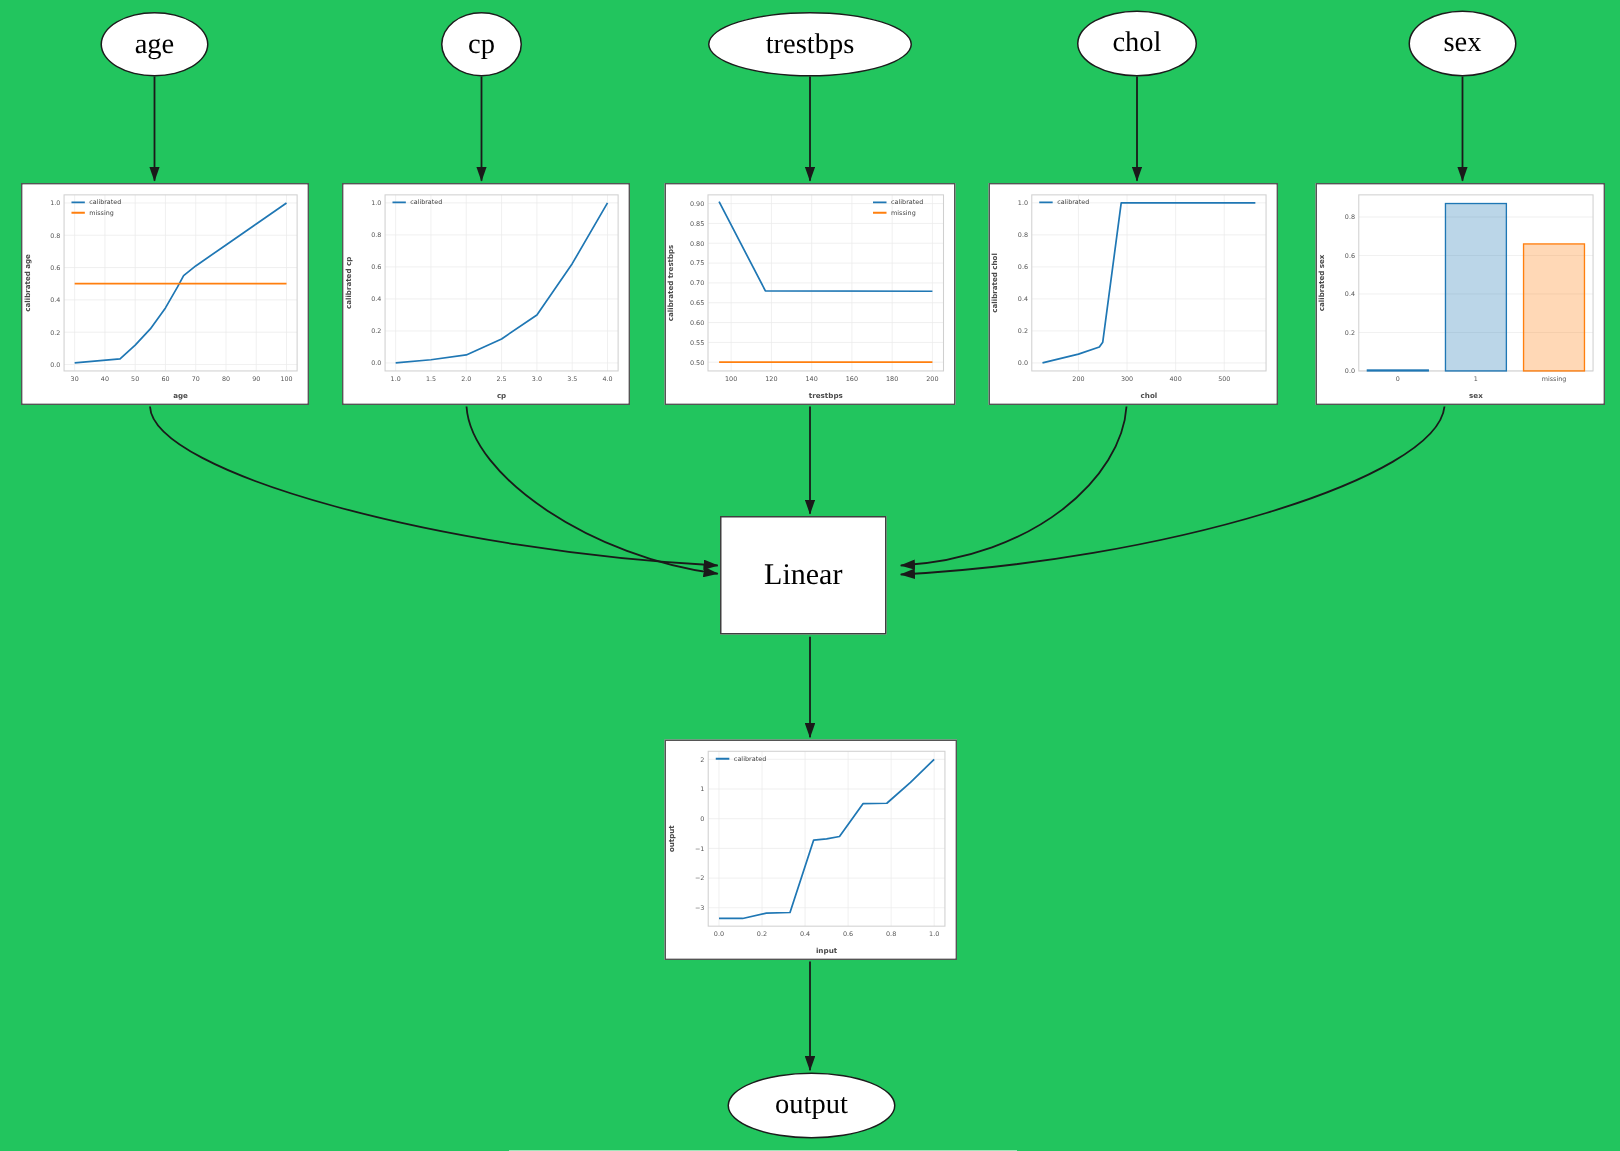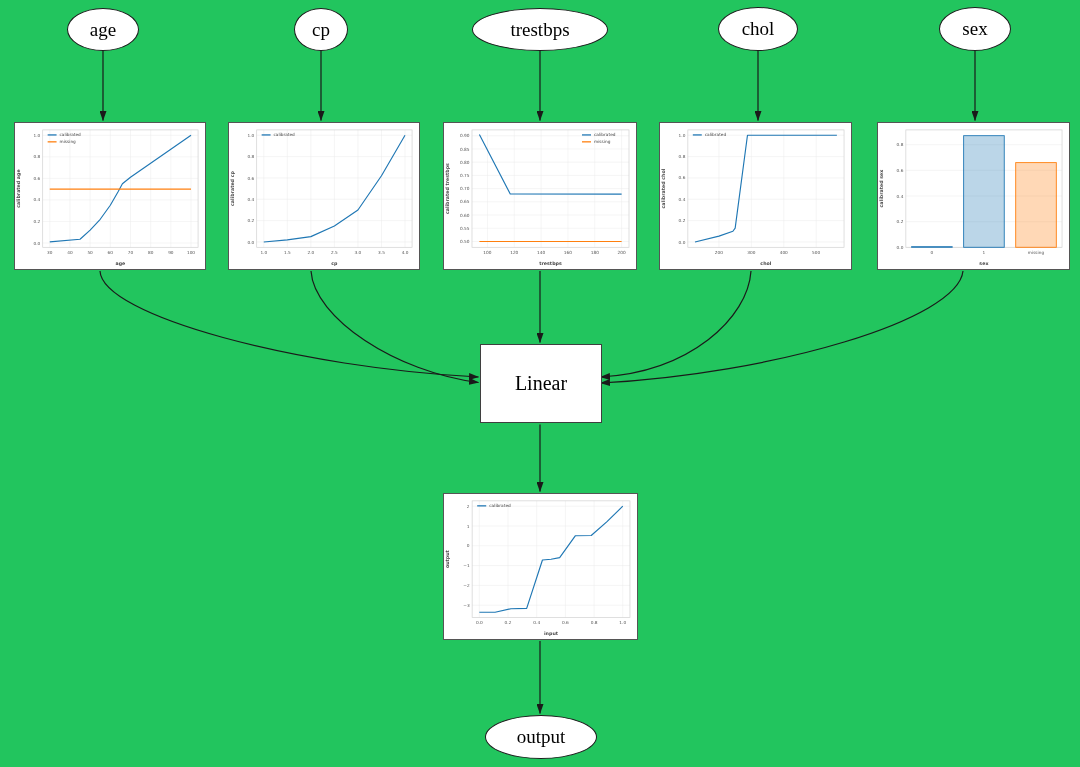--- a/index.html
+++ b/index.html
@@ -230,21 +230,21 @@
         <text x="25.5" y="127.6" font-size="4.3" fill="#555" text-anchor="end">0.0</text>
         <text x="25.5" y="101.58907103825136" font-size="4.3" fill="#555" text-anchor="end">0.2</text>
         <text x="25.5" y="75.57814207650273" font-size="4.3" fill="#555" text-anchor="end">0.4</text>
         <text x="25.5" y="49.567213114754104" font-size="4.3" fill="#555" text-anchor="end">0.6</text>
         <text x="25.5" y="23.55628415300547" font-size="4.3" fill="#555" text-anchor="end">0.8</text>
         <text x="106.5" y="144" font-size="4.8" fill="#4a4a4a" font-weight="600" text-anchor="middle">sex</text>
         <text x="5" y="66.5" font-size="4.8" fill="#4a4a4a" font-weight="600" text-anchor="middle" transform="rotate(-90 5 66.5)">calibrated sex</text>
       </svg>
   </div>
 
-  <div class="linear-box" style="left:480px;top:344px;width:122px;height:79px">
+  <div class="linear-box" style="left:480px;top:344px;width:111px;height:79px">
     <span>Linear</span>
   </div>
 
   <div class="plot-node" style="left:443px;top:493px;width:195px;height:147px">
     <svg viewBox="0 0 192 148" preserveAspectRatio="none">
         <rect x="0" y="0" width="192" height="148" fill="#fff"></rect>
         <line x1="35.13636363636364" y1="7" x2="35.13636363636364" y2="126" stroke="#ebebeb" stroke-width="0.5"></line>
         <line x1="63.68181818181818" y1="7" x2="63.68181818181818" y2="126" stroke="#ebebeb" stroke-width="0.5"></line>
         <line x1="92.22727272727272" y1="7" x2="92.22727272727272" y2="126" stroke="#ebebeb" stroke-width="0.5"></line>
         <line x1="120.77272727272727" y1="7" x2="120.77272727272727" y2="126" stroke="#ebebeb" stroke-width="0.5"></line>

